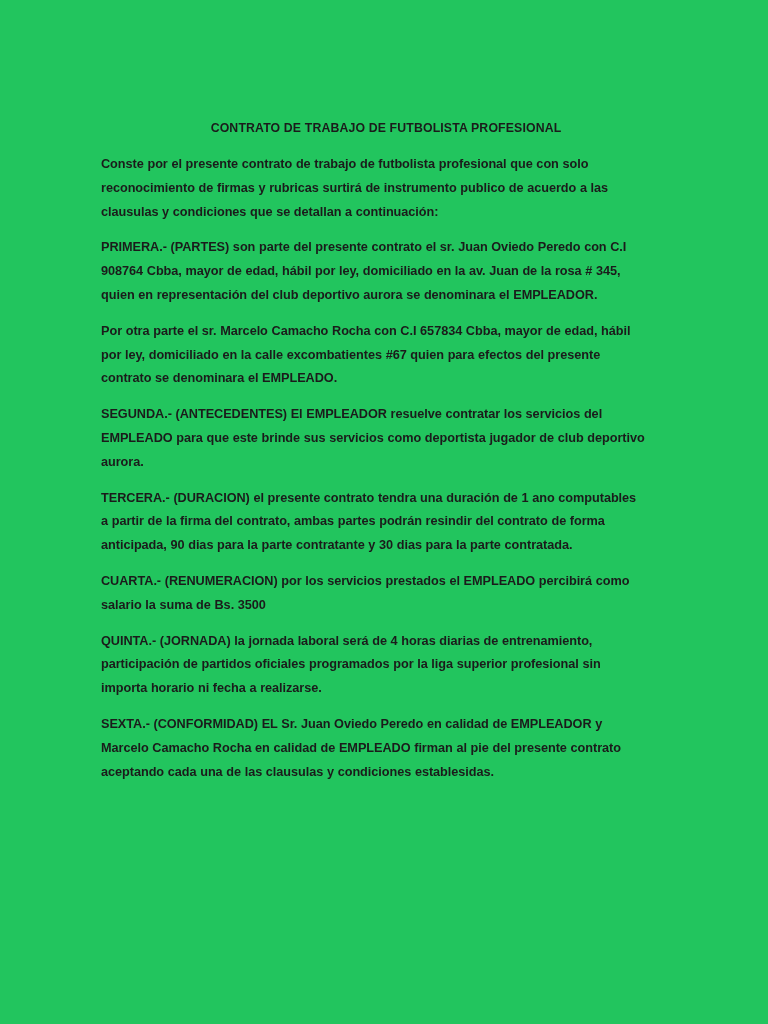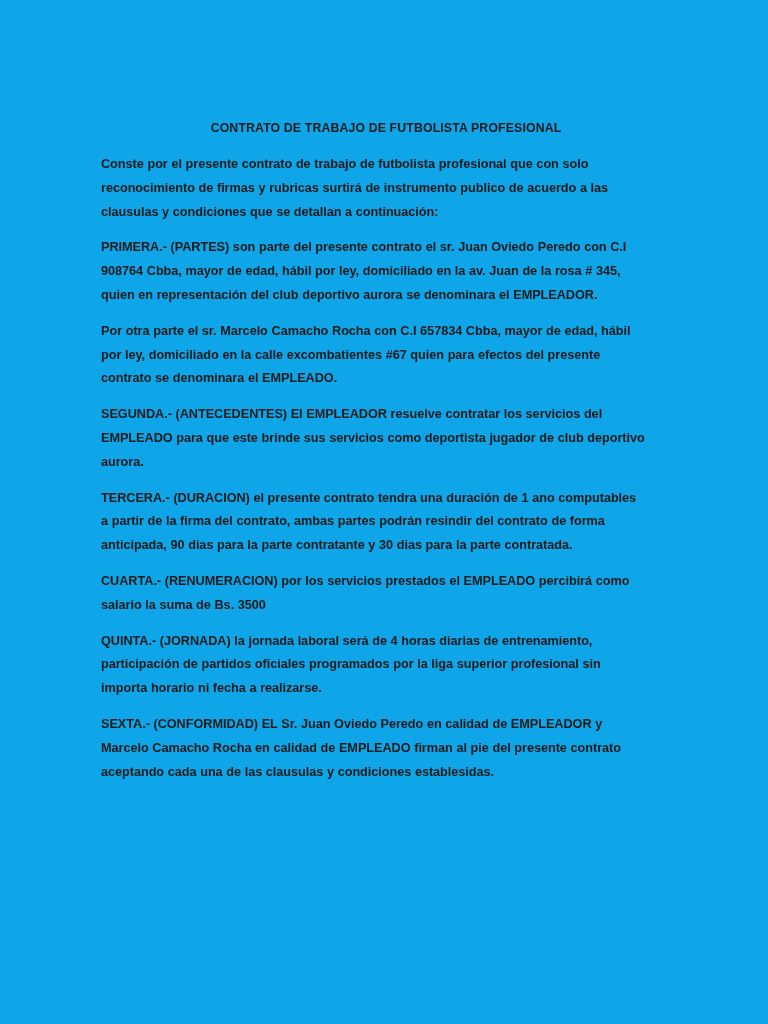--- a/index.html
+++ b/index.html
@@ -14,21 +14,21 @@
     overflow: hidden;
     font-family: "Liberation Sans", "DejaVu Sans", sans-serif;
     color: #1b1b1b;
     -webkit-font-smoothing: antialiased;
   }
 
   .page {
     position: relative;
     width: 768px;
     height: 1024px;
-    background: #0ea5e9;
+    background: #22c55e;
     box-sizing: border-box;
   }
 
   .doc-body {
     position: absolute;
     left: 101px;
     top: 118px;
     width: 570px;
   }
 

